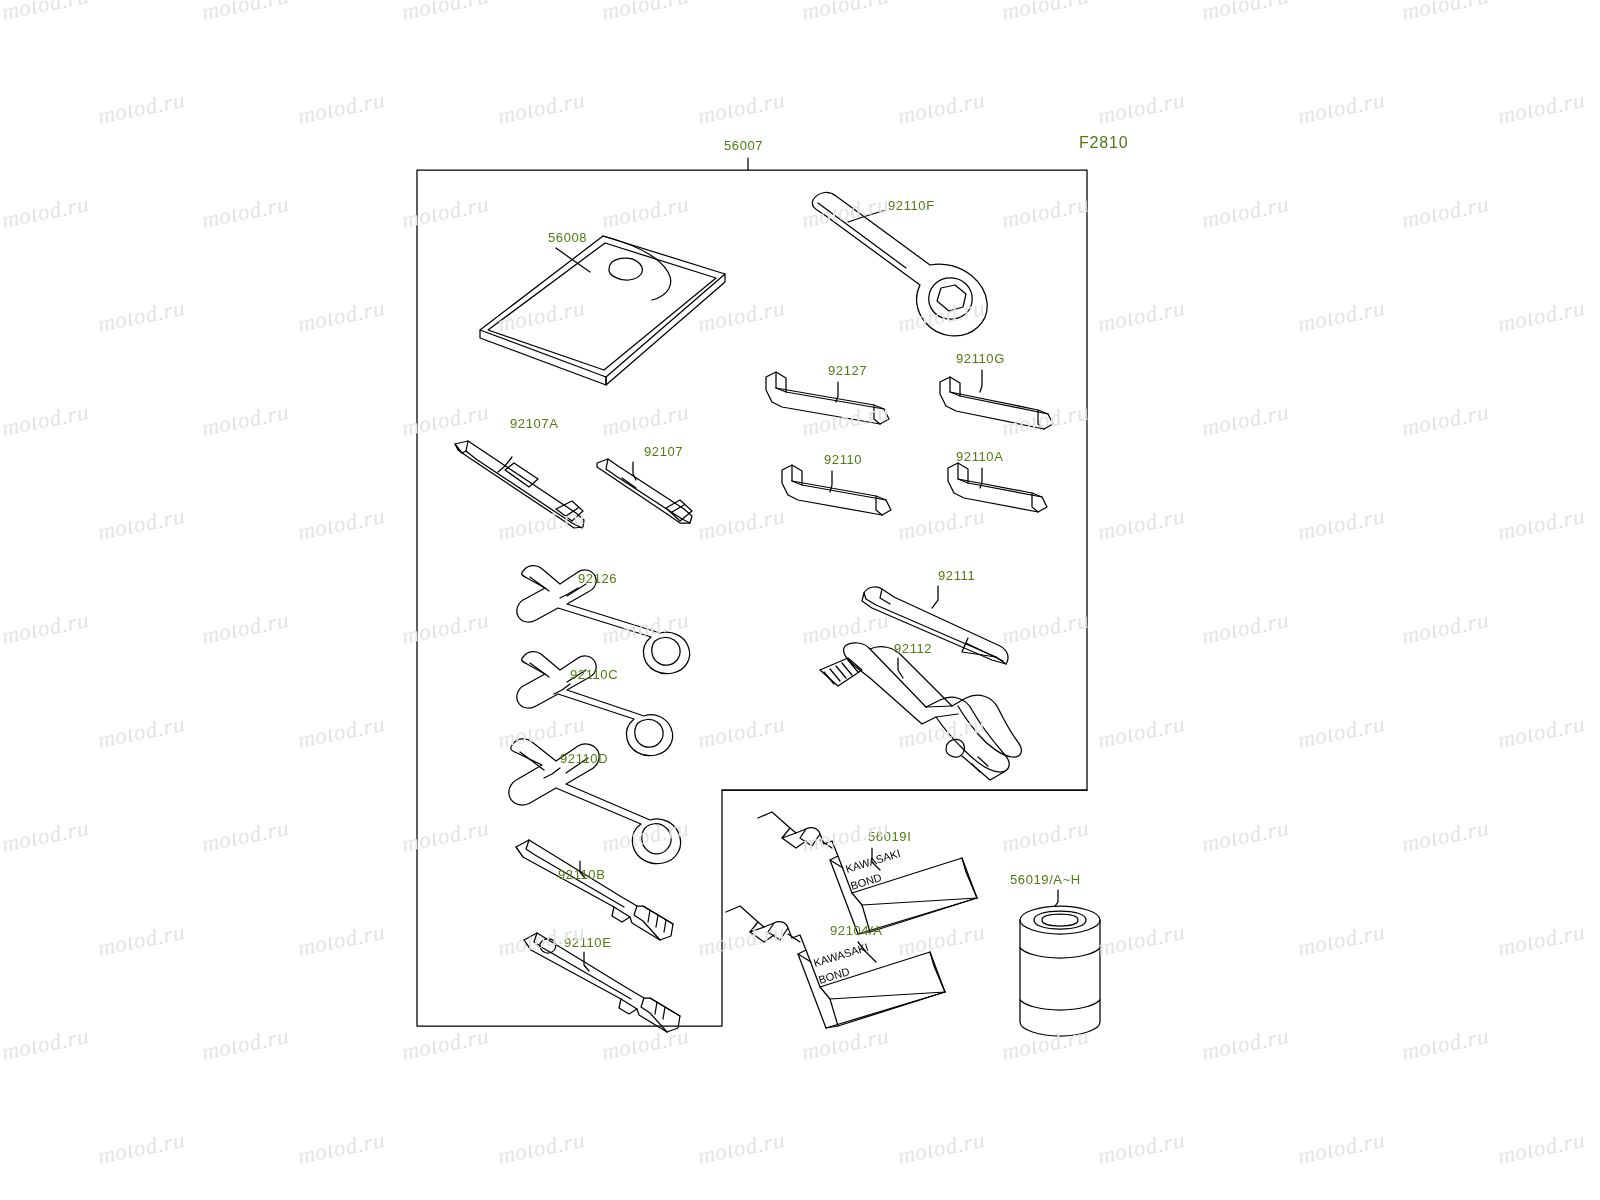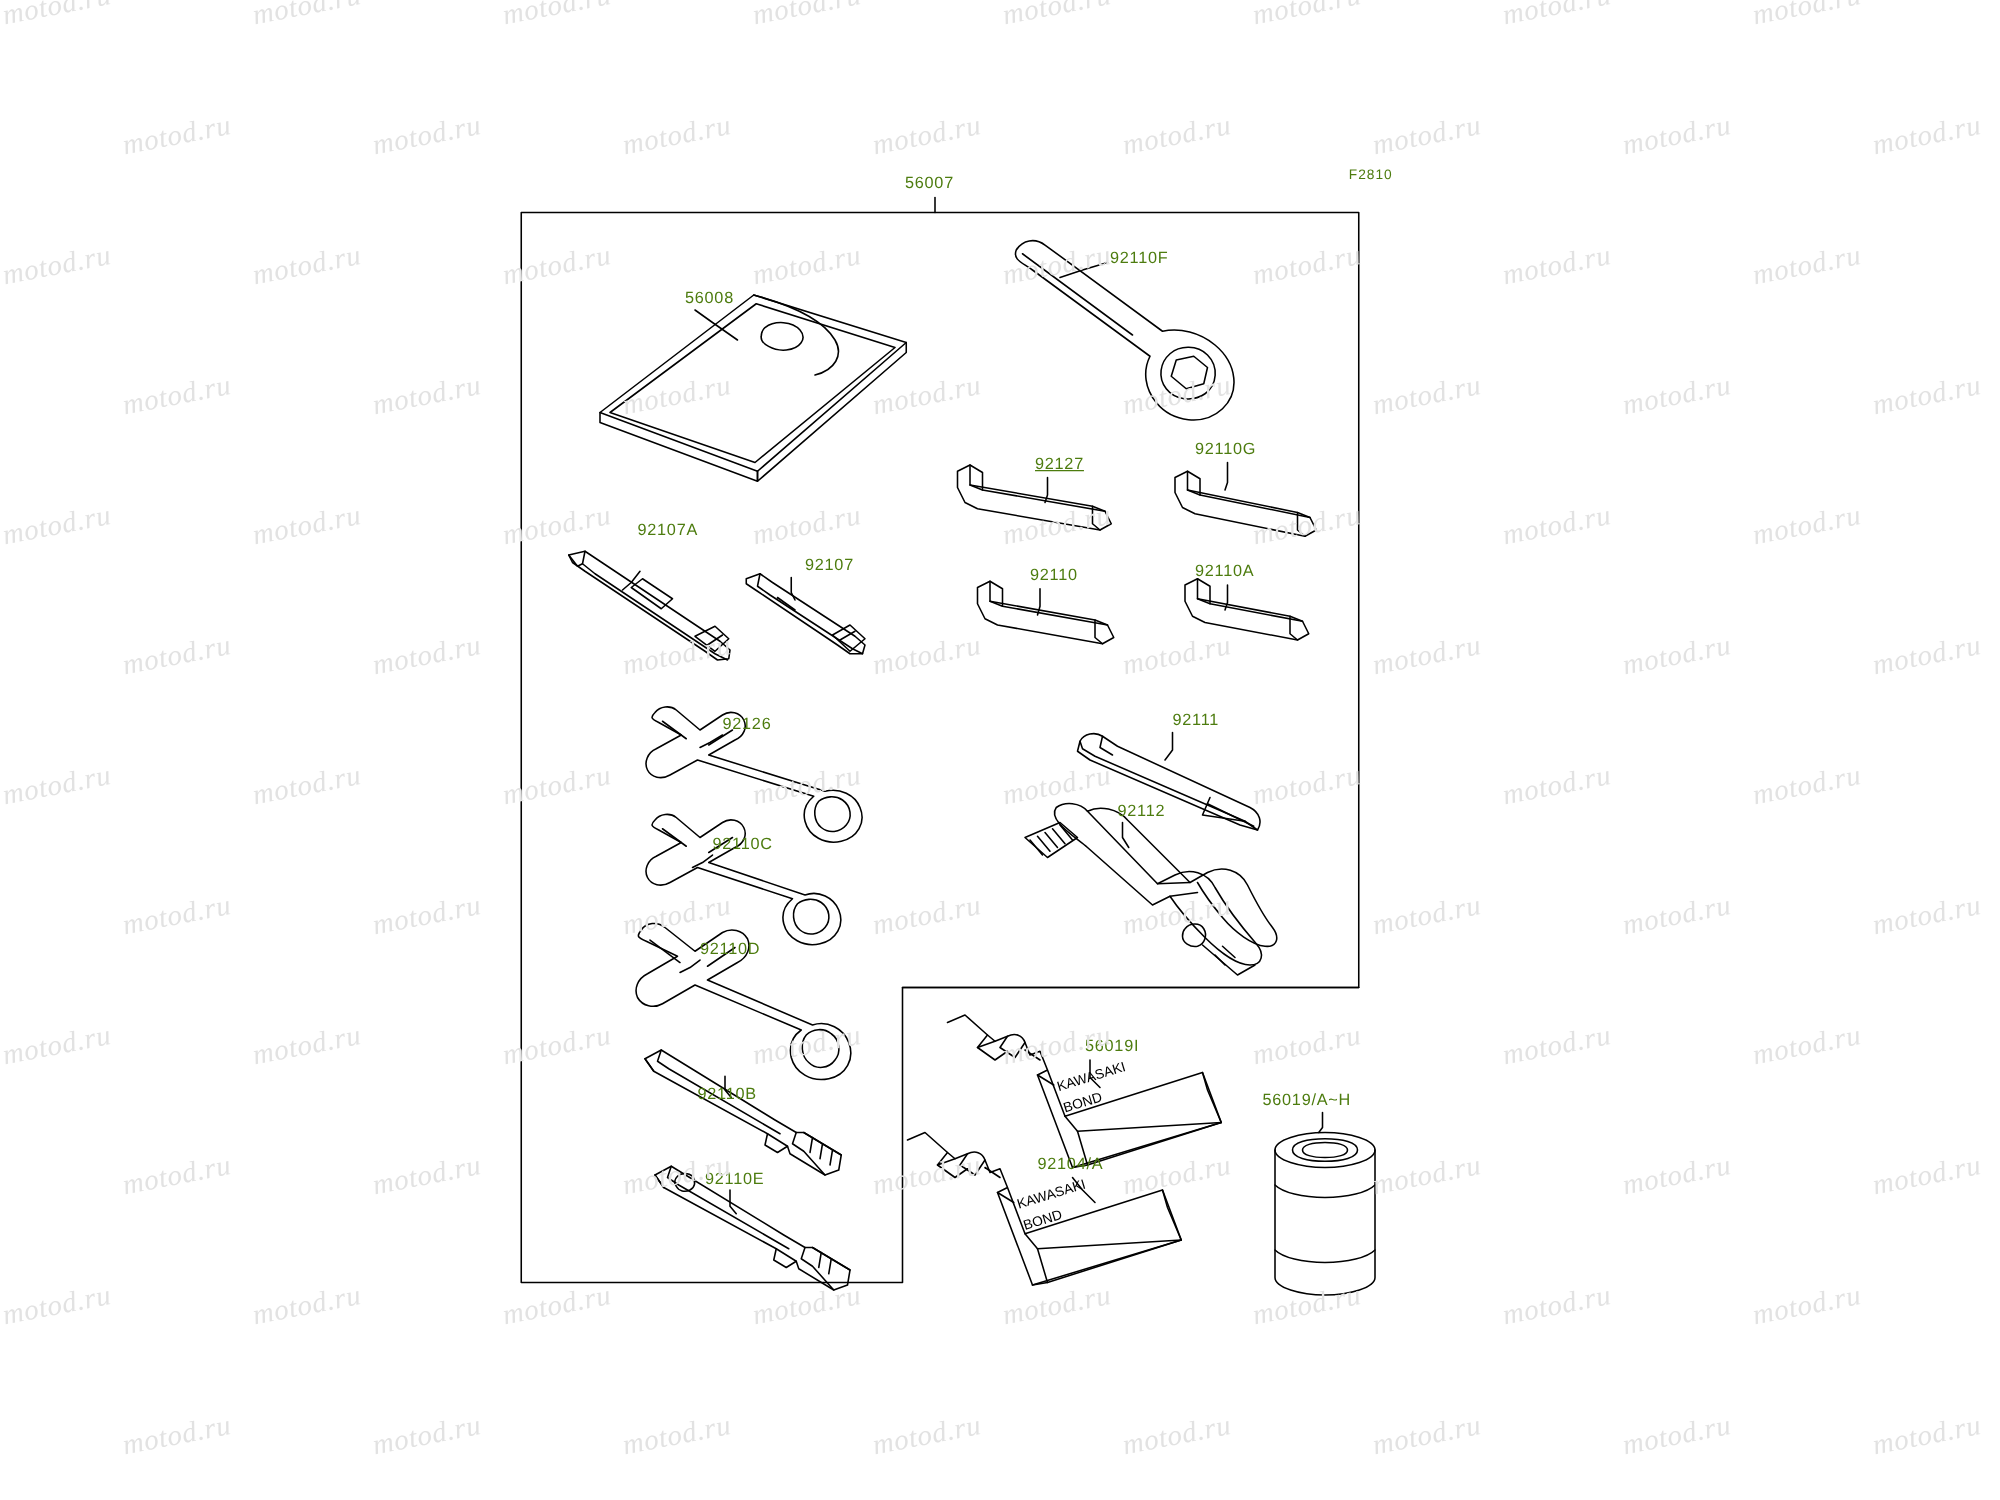--- a/index.html
+++ b/index.html
@@ -44,21 +44,21 @@
   .callout {
     position: absolute;
     font-family: "Liberation Sans", sans-serif;
     font-size: 13px;
     color: #4d7c0f;
     white-space: nowrap;
     z-index: 4;
     letter-spacing: 0.6px;
   }
   .callout.small {
-    font-size: 11px;
+    font-size: 16px;
     letter-spacing: 0.8px;
   }
 </style>
 </head>
 <body>
 
 <div id="page">
 
   <div id="watermark">
       <div class="wm" style="left: 0px; top: 0px;">motod.ru</div>
@@ -360,21 +360,21 @@
       </g>
       <path d="M1058 890 L 1058 902 L 1055 906"></path>
 
     </g>
   </svg>
 
   <div class="callout" style="left:724px; top:138px;">56007</div>
   <div class="callout small" style="left:1079px; top:134px;">F2810</div>
   <div class="callout" style="left:548px; top:230px;">56008</div>
   <div class="callout" style="left:888px; top:198px;">92110F</div>
-  <div class="callout" style="left:828px; top:363px;text-decoration:underline;">92127</div>
+  <div class="callout" style="left:828px; top:363px;">92127</div>
   <div class="callout" style="left:956px; top:351px;">92110G</div>
   <div class="callout" style="left:510px; top:416px;">92107A</div>
   <div class="callout" style="left:644px; top:444px;">92107</div>
   <div class="callout" style="left:824px; top:452px;">92110</div>
   <div class="callout" style="left:956px; top:449px;">92110A</div>
   <div class="callout" style="left:578px; top:571px;">92126</div>
   <div class="callout" style="left:938px; top:568px;">92111</div>
   <div class="callout" style="left:894px; top:641px;">92112</div>
   <div class="callout" style="left:570px; top:667px;">92110C</div>
   <div class="callout" style="left:560px; top:751px;">92110D</div>

